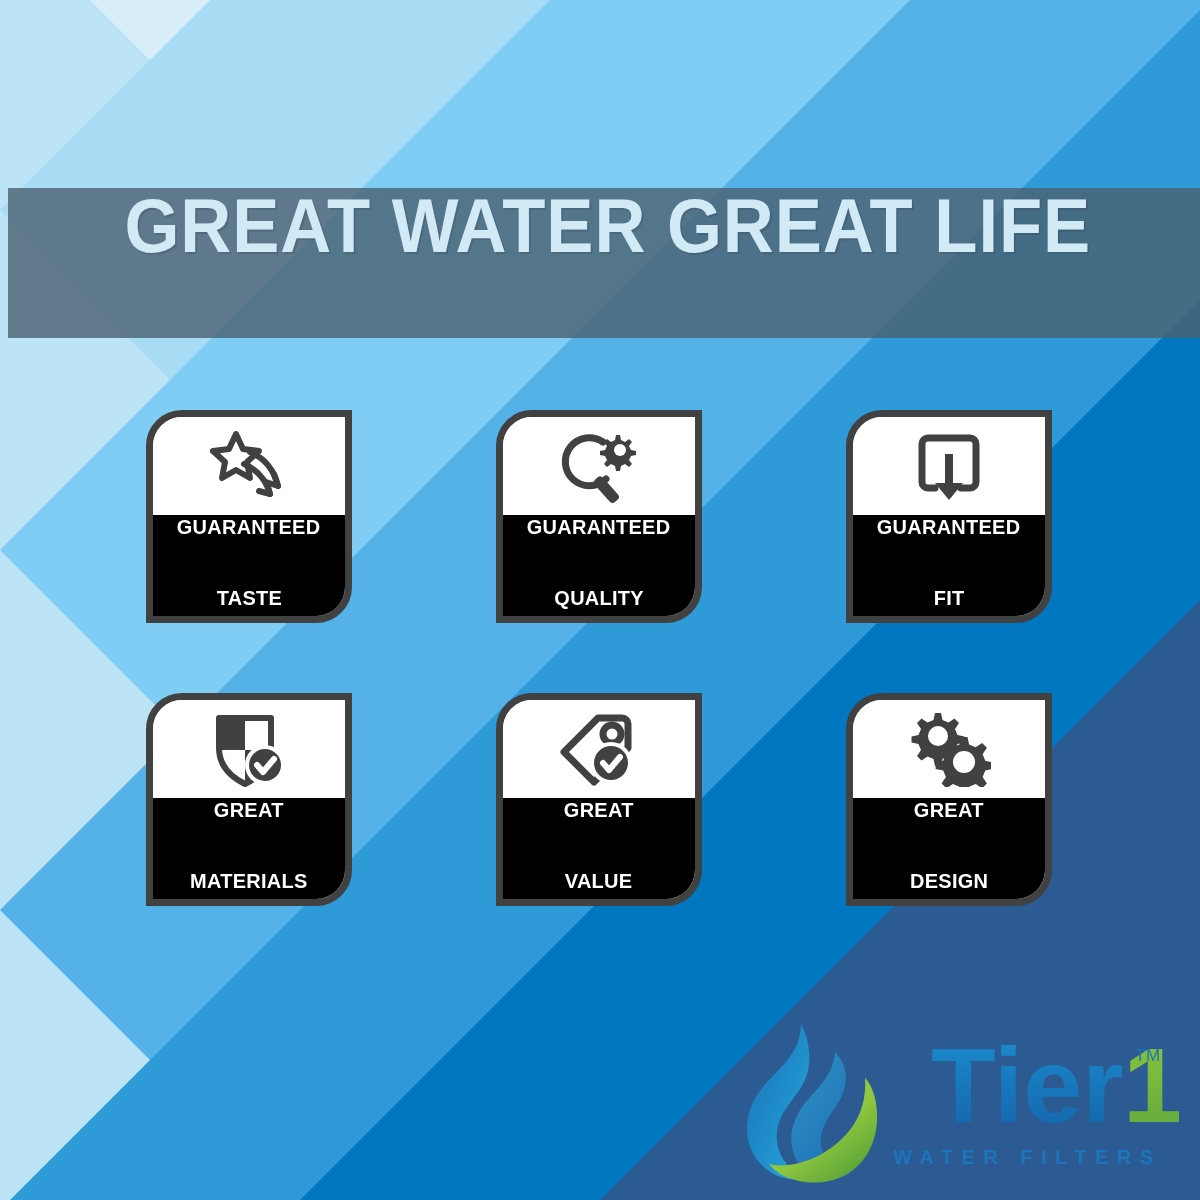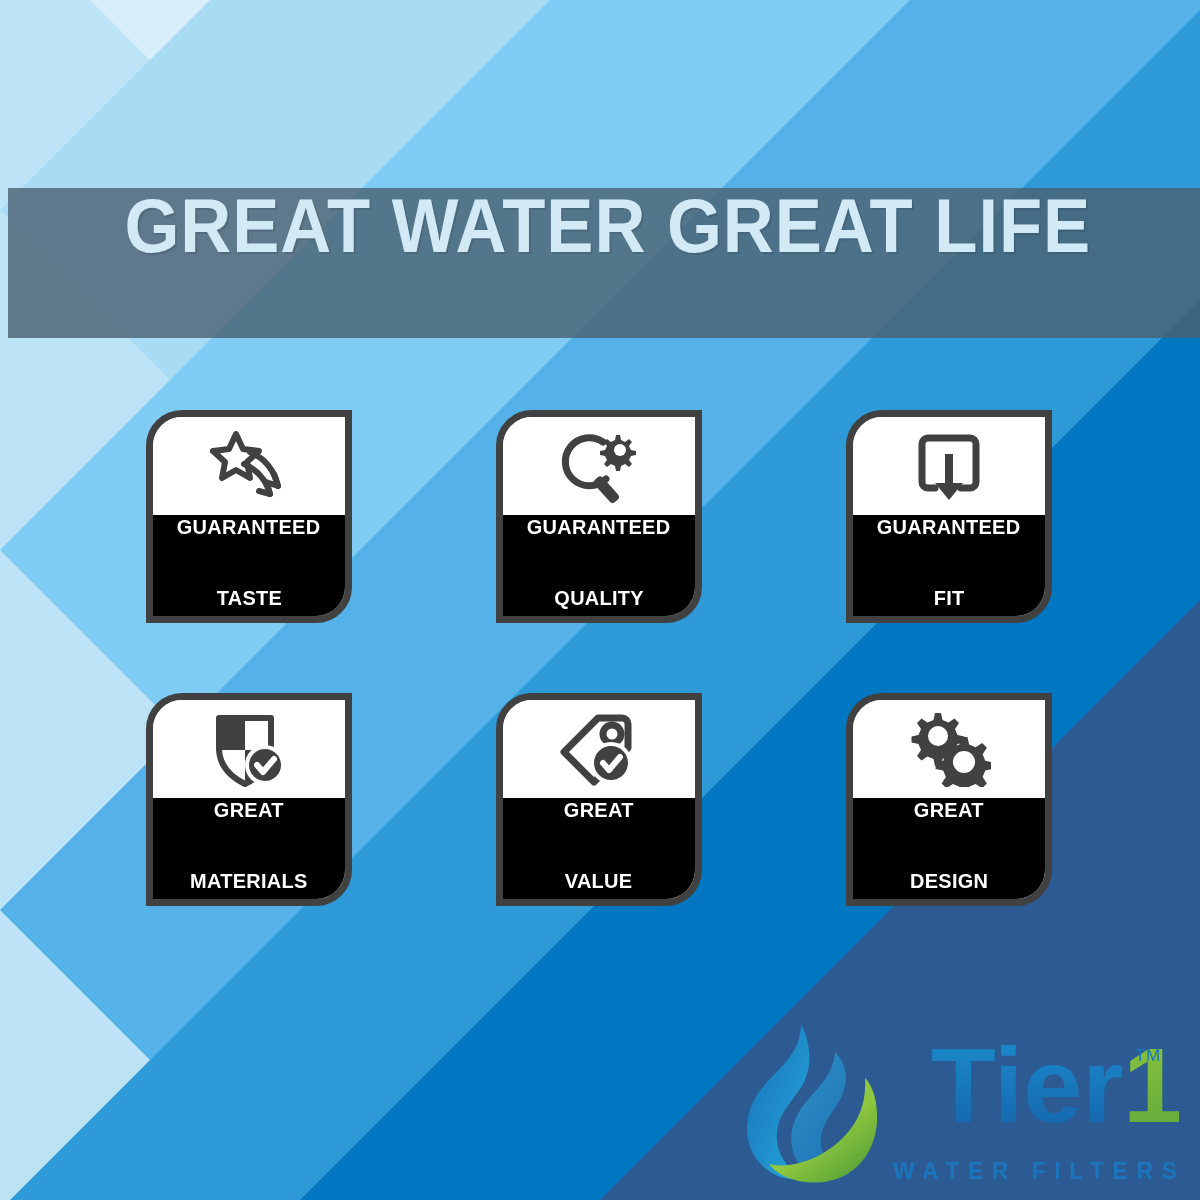--- a/index.html
+++ b/index.html
@@ -147,25 +147,24 @@
     color: #1C75BC;
     font-size: 17px;
     font-weight: normal;
     letter-spacing: 0.5px;
   }
   .logo-sub {
     position: absolute;
     left: 158px;
     top: 128px;
     color: #1C75BC;
-    font-size: 23px;
+    font-size: 20px;
     font-weight: bold;
     letter-spacing: 8.5px;
     white-space: nowrap;
-    margin-top: 12px;
   }
 </style>
 </head>
 <body>
 
 <div id="canvas">
 
   <div class="bg-layer" id="bg-layer">
       <div class="stripe" style="top: -90px; height: 300px; background: rgb(216, 239, 251);"></div>
       <div class="stripe" style="top: 210px; height: 340px; background: rgb(168, 220, 245);"></div>

